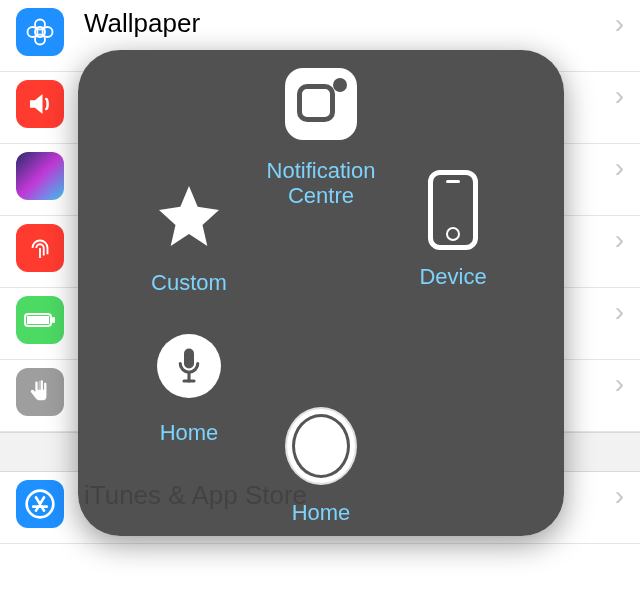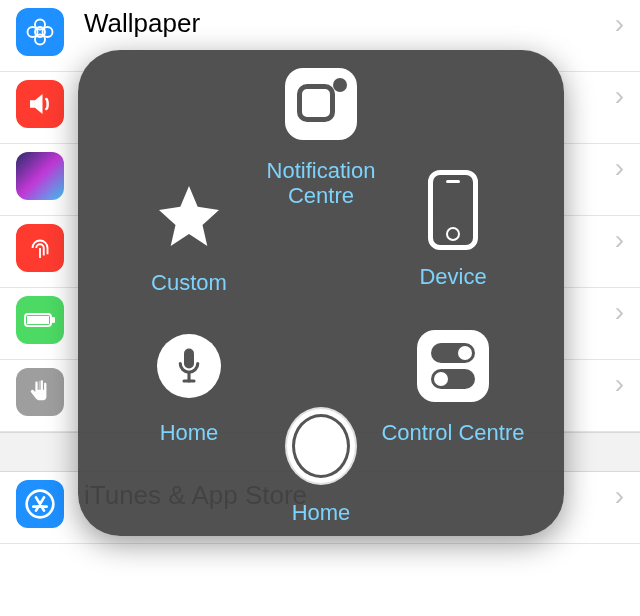--- a/index.html
+++ b/index.html
@@ -179,33 +179,20 @@
               <rect x="8" y="2" width="8" height="16" rx="4"></rect>
               <path d="M5 14a7 7 0 0 0 14 0" fill="none" stroke="#555" stroke-width="2.5" stroke-linecap="round"></path>
               <line x1="12" y1="21" x2="12" y2="28" stroke="#555" stroke-width="2.5" stroke-linecap="round"></line>
               <line x1="8" y1="28" x2="16" y2="28" stroke="#555" stroke-width="2.5" stroke-linecap="round"></line>
             </svg>
         </div>
       </div>
       <div class="cap">Home</div>
     </div>
 
-    <div class="item pos-br">
-      <div class="glyph">
-        <div class="cc-box">
-          <div class="toggle off">
-              <div class="knob"></div>
-            </div>
-          <div class="toggle on">
-              <div class="knob"></div>
-            </div>
-        </div>
-      </div>
-      <div class="cap">Control Centre</div>
-    </div>
 
     <div class="item pos-bot">
       <div class="glyph">
         <div class="home-btn"></div>
       </div>
       <div class="cap">Home</div>
     </div>
 
   </div>
 </div>

